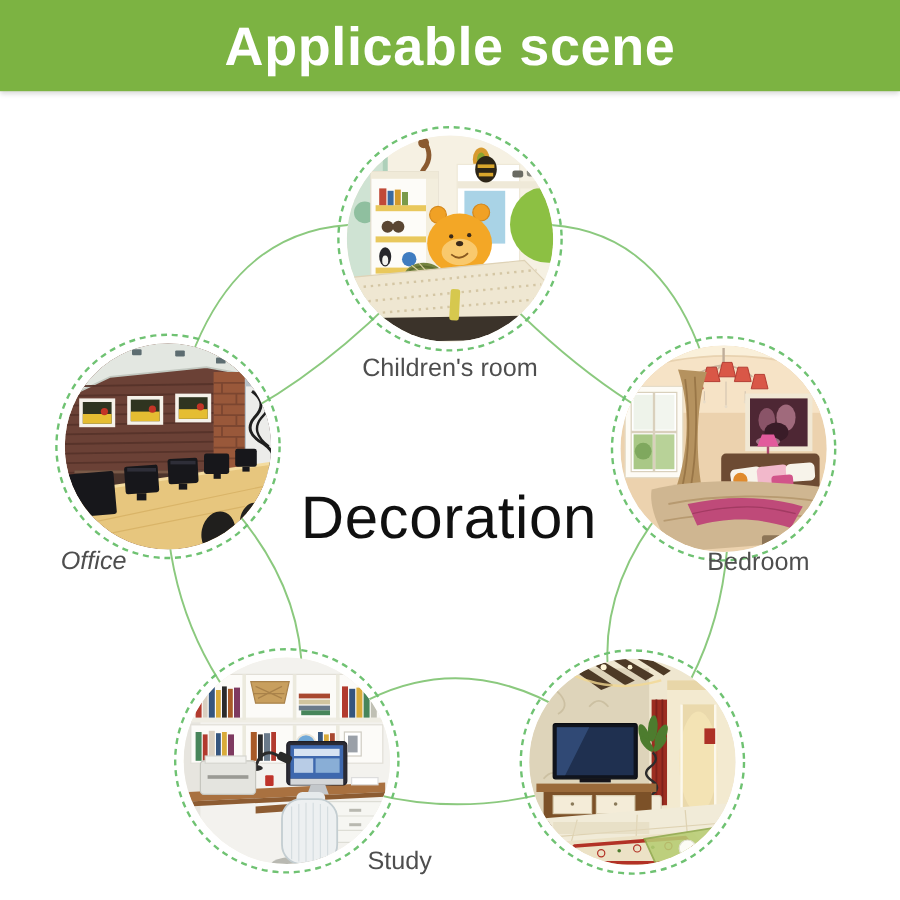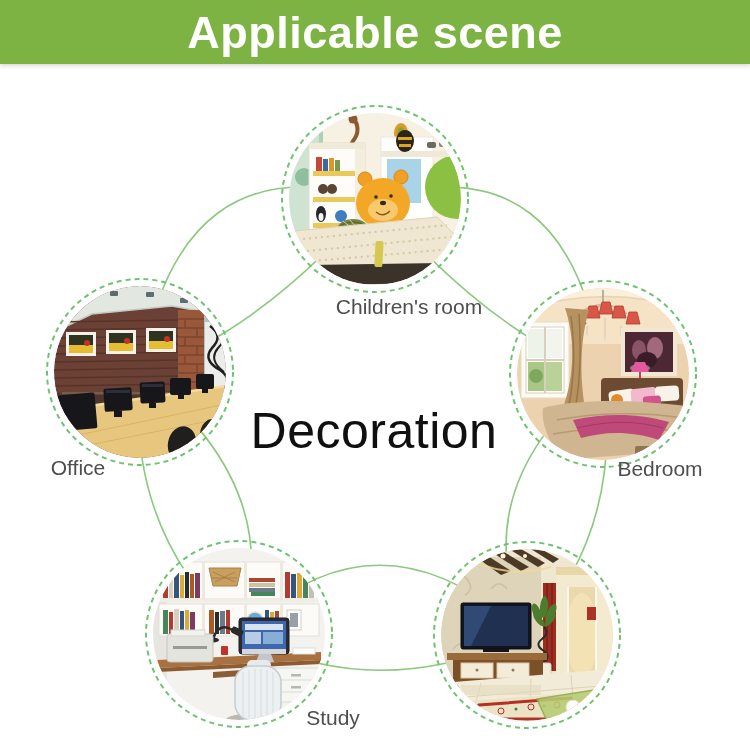--- a/index.html
+++ b/index.html
@@ -2,21 +2,21 @@
 <html><head>
 <meta charset="utf-8">
 <style>
   html,body{margin:0;padding:0;background:#ffffff;}
   .canvas{
     position:relative;width:750px;height:750px;background:#ffffff;overflow:hidden;
     font-family:"Liberation Sans","DejaVu Sans",sans-serif;
   }
   
   .banner{
-    position:absolute;left:0;top:0;width:750px;height:64px;background:#7cb342;
+    position:absolute;left:0;top:0;width:750px;height:76px;background:#7cb342;
     display:flex;align-items:center;justify-content:center;
     box-shadow:0 2px 4px rgba(0,0,0,.15);
   }
   .banner-title{
     color:#ffffff;font-size:45px;font-weight:bold;letter-spacing:.5px;line-height:1;
   }
   
   .connectors{position:absolute;left:0;top:0;width:750px;height:750px;}
   .photo{
     position:absolute;width:172px;height:172px;border-radius:50%;overflow:hidden;
@@ -25,23 +25,23 @@
   .photo svg{display:block;width:172px;height:172px;}
   .photo-children{left:289px;top:113px;}
   .photo-office{left:54px;top:286px;}
   .photo-bedroom{left:517px;top:288px;}
   .photo-study{left:153px;top:548px;}
   .photo-living{left:441px;top:549px;}
   .scene-label{
     position:absolute;transform:translateX(-50%);white-space:nowrap;
     font-size:21px;color:#4e4e4e;
   }
-  .label-children{left:375px;top:295px;margin-left:34px;}
-  .label-office{left:78px;top:456px;}
-  .label-bedroom{left:660px;top:457px;}
+  .label-children{left:375px;top:295px;}
+  .label-office{left:78px;top:456px;font-style:italic;}
+  .label-bedroom{left:632px;top:457px;}
   .label-study{left:333px;top:706px;}
   .label-living{left:648px;top:697px;}
   .center-word{
     position:absolute;left:374px;top:402px;transform:translateX(-50%);
     font-size:50px;font-weight:normal;color:#101010;letter-spacing:.5px;white-space:nowrap;
   }
 </style>
 </head>
 <body>
 

